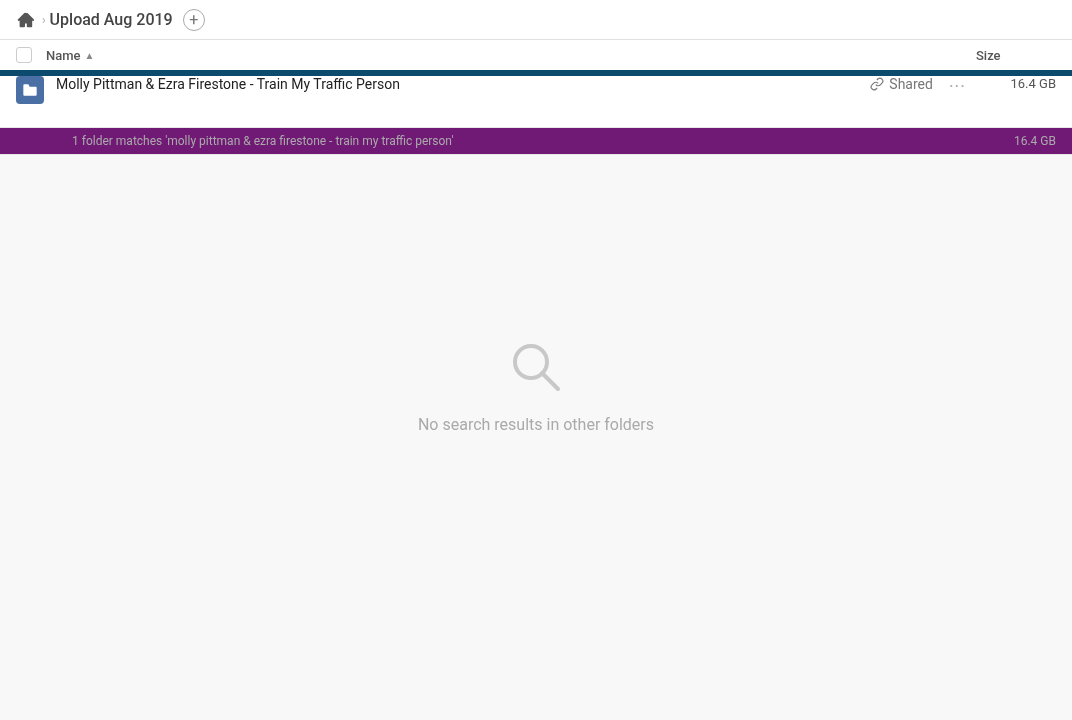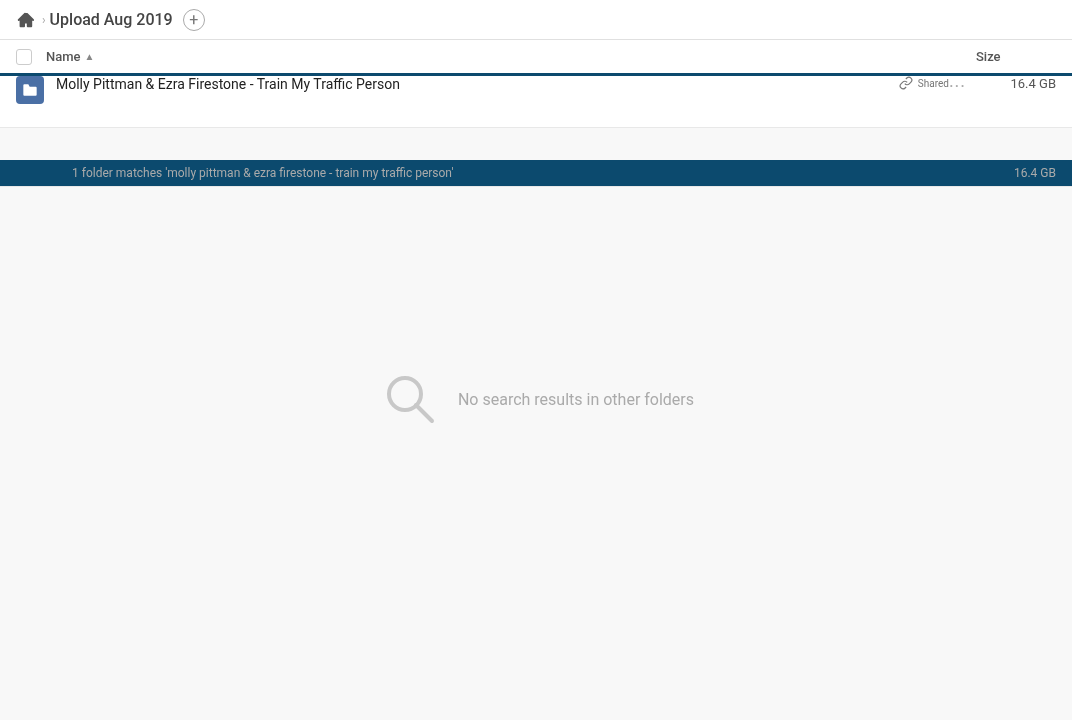--- a/index.html
+++ b/index.html
@@ -67,21 +67,21 @@
       line-height: 1;
       margin-left: 6px;
     }
 
     
     .column-headers {
       display: flex;
       align-items: center;
       padding: 6px 16px 6px 16px;
       background: #fff;
-      border-bottom: 3px solid #0c4a6e;
+      border-bottom: 6px solid #0c4a6e;
       height: 36px;
     }
 
     .col-checkbox {
       width: 30px;
       display: flex;
       align-items: center;
     }
 
     .col-name {
@@ -148,21 +148,22 @@
       white-space: nowrap;
       overflow: hidden;
       text-overflow: ellipsis;
     }
 
     .file-shared {
       display: flex;
       align-items: center;
       gap: 5px;
       color: #777;
-      font-size: 10px;
+      font-size: 14px;
+      margin-right: 16px;
     }
 
     .link-icon {
       width: 14px;
       height: 14px;
       color: #777;
     }
 
     .file-more {
       display: flex;
@@ -179,42 +180,41 @@
       text-align: right;
       font-size: 13px;
       color: #555;
     }
 
     
     .match-row {
       display: flex;
       align-items: center;
       padding: 6px 16px 6px 72px;
-      background: #0c4a6e;
+      background: #701a75;
       border-bottom: 1px solid #e8e8e8;
-      margin-top: 32px;
     }
 
     .match-text {
       flex: 1;
       font-size: 12px;
       color: #aaa;
     }
 
     .match-size {
       width: 70px;
       text-align: right;
       font-size: 12px;
       color: #aaa;
     }
 
     
     .empty-state {
       display: flex;
-      flex-direction: row;
+      flex-direction: column;
       align-items: center;
       justify-content: center;
       padding-top: 180px;
       gap: 16px;
     }
 
     .empty-search-icon {
       width: 64px;
       height: 64px;
       color: #c8c8c8;

